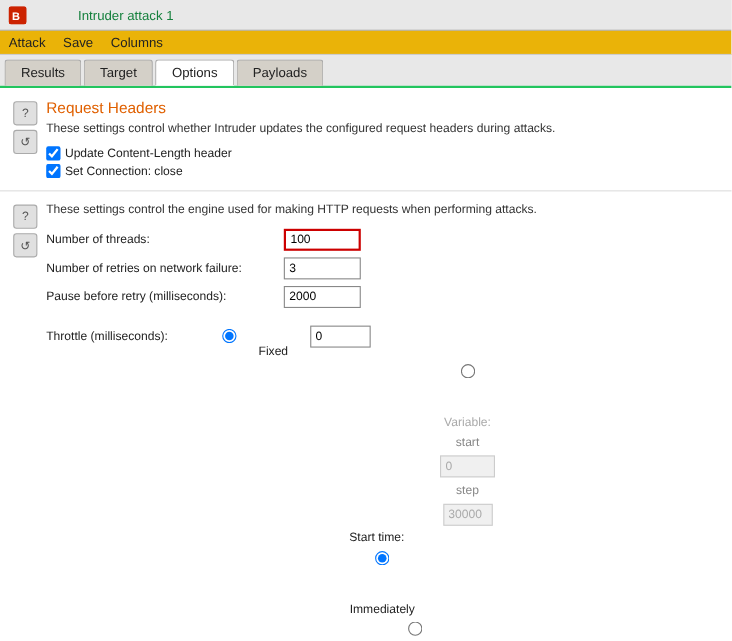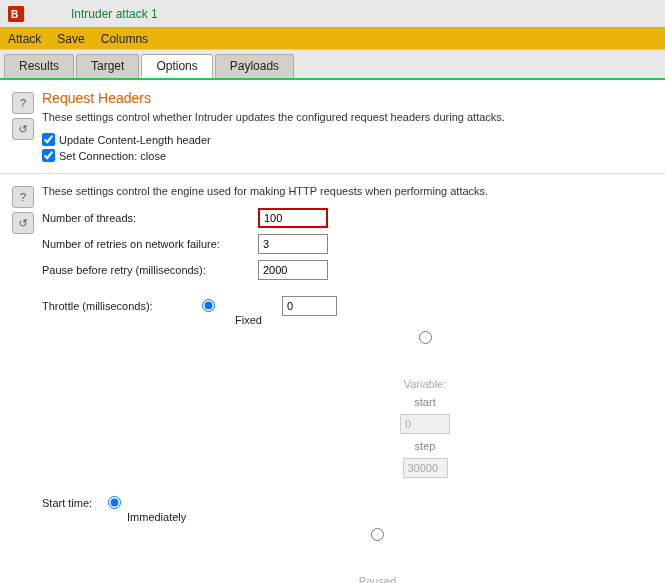--- a/index.html
+++ b/index.html
@@ -301,21 +301,21 @@
 
       <div class="variable-row">
         <input type="radio" name="throttle" style="">
         <span class="radio-label radio-disabled">Variable:</span>
         <span class="variable-label">start</span>
         <input type="text" class="field-input input-disabled" value="0" style="width: 50px;" disabled="">
         <span class="variable-label">step</span>
         <input type="text" class="field-input input-disabled" value="30000" style="width: 45px;" disabled="">
       </div>
 
-      <div class="start-row" style="margin-top:4px;">
+      <div class="start-row" style="margin-top:4px;flex-direction:column;">
         <span class="start-label">Start time:</span>
         <input type="radio" name="starttime" checked="" style="">
         <span class="radio-label">Immediately</span>
       </div>
 
 
       <div class="in-row paused-row">
         <input type="radio" name="starttime" style="">
         <span class="radio-label radio-disabled">Paused</span>
       </div>

